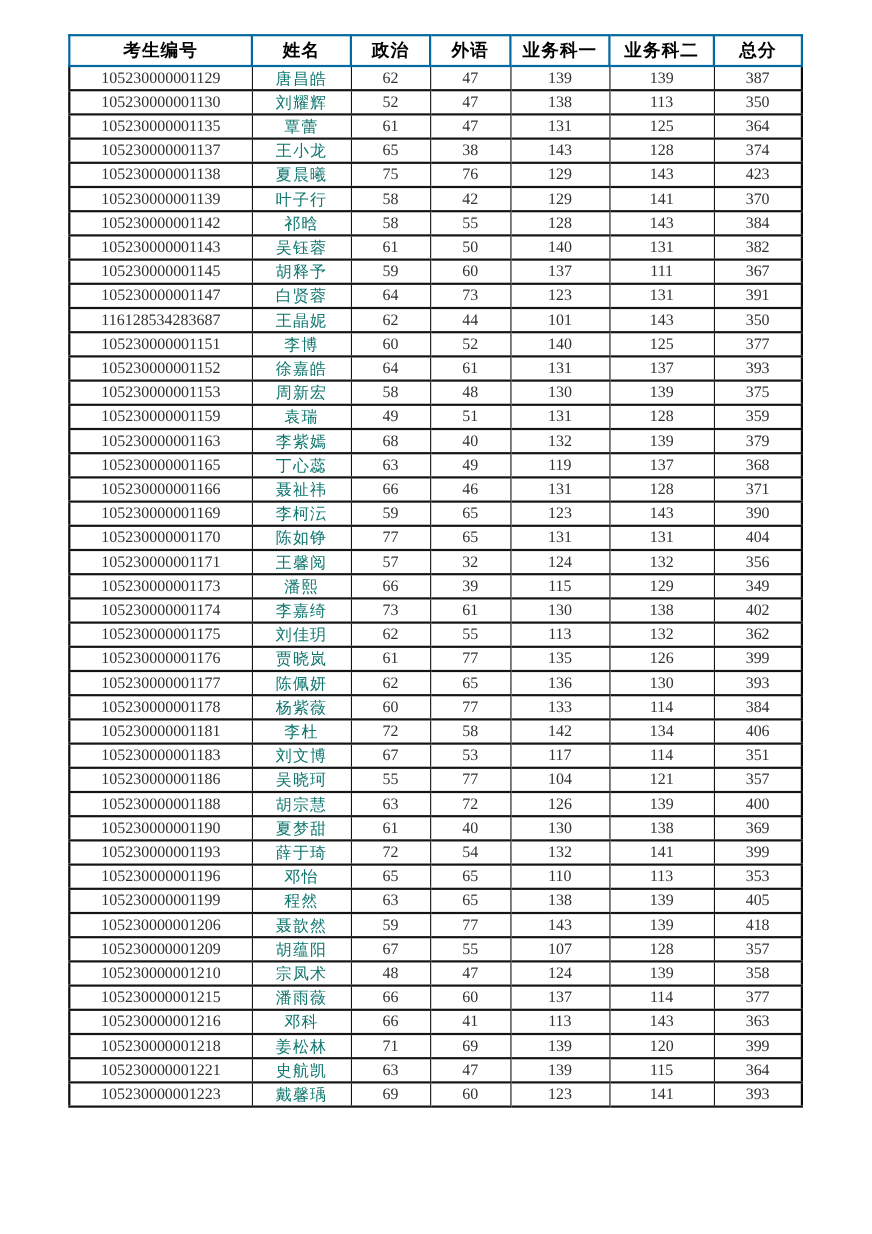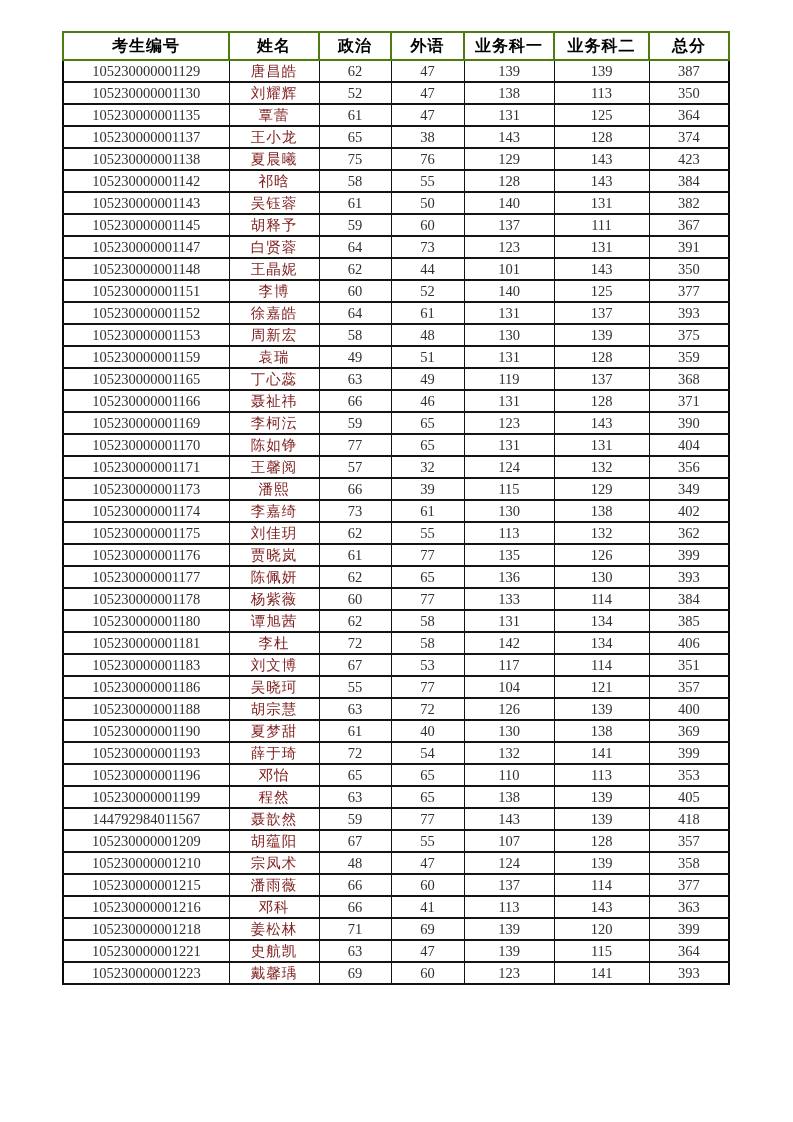--- a/index.html
+++ b/index.html
@@ -25,21 +25,21 @@
     border: 2px solid #0a0a0a;
   }
   table.score-table col.c-id   { width: 166px; }
   table.score-table col.c-name { width: 90px; }
   table.score-table col.c-pol  { width: 72px; }
   table.score-table col.c-lang { width: 73px; }
   table.score-table col.c-sub1 { width: 90px; }
   table.score-table col.c-sub2 { width: 95px; }
   table.score-table col.c-tot  { width: 80px; }
   table.score-table th {
-    border: 2px solid #4d7c0f;
+    border: 2px solid #0369a1;
     height: 26px;
     font-size: 16px;
     font-weight: bold;
     color: #000000;
     text-align: center;
     padding: 0;
     letter-spacing: 1px;
   }
   table.score-table td {
     border-top: 2px solid #141414;
@@ -49,21 +49,21 @@
     height: 20px;
     font-size: 14.5px;
     color: #303030;
     text-align: center;
     padding: 0;
     white-space: nowrap;
     overflow: hidden;
   }
   table.score-table td.name-cell {
     letter-spacing: 1px;
-    color: #7f1d1d;
+    color: #0f766e;
   }
 </style>
 </head>
 <body>
 
 <div class="sheet">
   <table class="score-table">
     <colgroup>
       <col class="c-id">
         <col class="c-name">
@@ -124,20 +124,29 @@
         <tr>
           <td>105230000001138</td>
           <td class="name-cell">夏晨曦</td>
           <td>75</td>
           <td>76</td>
           <td>129</td>
           <td>143</td>
           <td>423</td>
         </tr>
         <tr>
+          <td>105230000001139</td>
+          <td class="name-cell">叶子行</td>
+          <td>58</td>
+          <td>42</td>
+          <td>129</td>
+          <td>141</td>
+          <td>370</td>
+        </tr>
+        <tr>
           <td>105230000001142</td>
           <td class="name-cell">祁晗</td>
           <td>58</td>
           <td>55</td>
           <td>128</td>
           <td>143</td>
           <td>384</td>
         </tr>
         <tr>
           <td>105230000001143</td>
@@ -160,21 +169,21 @@
         <tr>
           <td>105230000001147</td>
           <td class="name-cell">白贤蓉</td>
           <td>64</td>
           <td>73</td>
           <td>123</td>
           <td>131</td>
           <td>391</td>
         </tr>
         <tr>
-          <td>105230000001148</td>
+          <td>116128534283687</td>
           <td class="name-cell">王晶妮</td>
           <td>62</td>
           <td>44</td>
           <td>101</td>
           <td>143</td>
           <td>350</td>
         </tr>
         <tr>
           <td>105230000001151</td>
           <td class="name-cell">李博</td>
@@ -205,20 +214,29 @@
         <tr>
           <td>105230000001159</td>
           <td class="name-cell">袁瑞</td>
           <td>49</td>
           <td>51</td>
           <td>131</td>
           <td>128</td>
           <td>359</td>
         </tr>
         <tr>
+          <td>105230000001163</td>
+          <td class="name-cell">李紫嫣</td>
+          <td>68</td>
+          <td>40</td>
+          <td>132</td>
+          <td>139</td>
+          <td>379</td>
+        </tr>
+        <tr>
           <td>105230000001165</td>
           <td class="name-cell">丁心蕊</td>
           <td>63</td>
           <td>49</td>
           <td>119</td>
           <td>137</td>
           <td>368</td>
         </tr>
         <tr>
           <td>105230000001166</td>
@@ -304,29 +322,20 @@
         <tr>
           <td>105230000001178</td>
           <td class="name-cell">杨紫薇</td>
           <td>60</td>
           <td>77</td>
           <td>133</td>
           <td>114</td>
           <td>384</td>
         </tr>
         <tr>
-          <td>105230000001180</td>
-          <td class="name-cell">谭旭茜</td>
-          <td>62</td>
-          <td>58</td>
-          <td>131</td>
-          <td>134</td>
-          <td>385</td>
-        </tr>
-        <tr>
           <td>105230000001181</td>
           <td class="name-cell">李杜</td>
           <td>72</td>
           <td>58</td>
           <td>142</td>
           <td>134</td>
           <td>406</td>
         </tr>
         <tr>
           <td>105230000001183</td>
@@ -385,21 +394,21 @@
         <tr>
           <td>105230000001199</td>
           <td class="name-cell">程然</td>
           <td>63</td>
           <td>65</td>
           <td>138</td>
           <td>139</td>
           <td>405</td>
         </tr>
         <tr>
-          <td>144792984011567</td>
+          <td>105230000001206</td>
           <td class="name-cell">聂歆然</td>
           <td>59</td>
           <td>77</td>
           <td>143</td>
           <td>139</td>
           <td>418</td>
         </tr>
         <tr>
           <td>105230000001209</td>
           <td class="name-cell">胡蕴阳</td>

